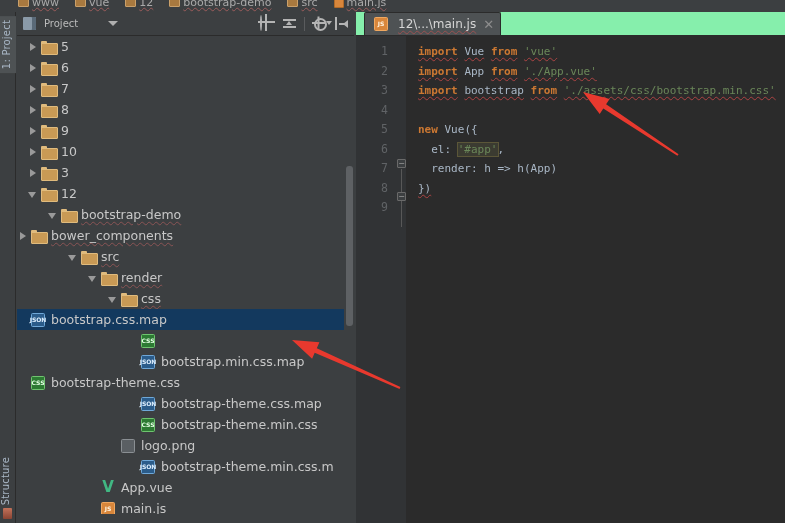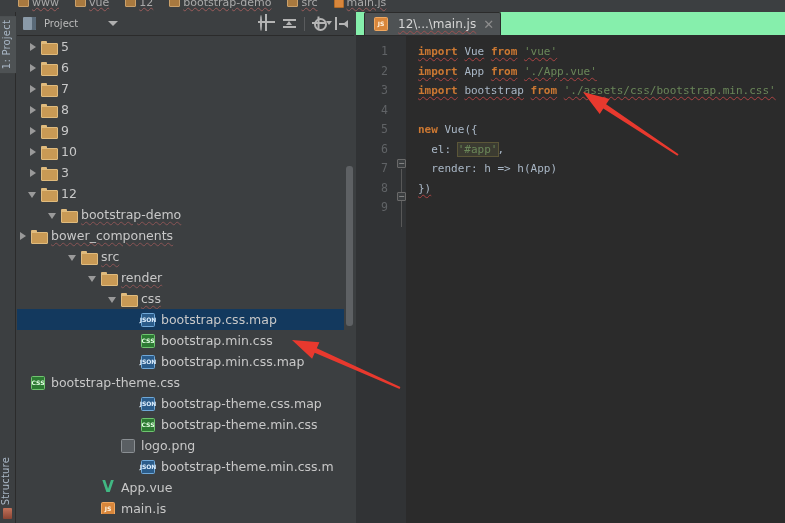--- a/index.html
+++ b/index.html
@@ -389,33 +389,32 @@
         <div class="row" style="padding-left: 70px;">
           <span class="twisty expanded"></span>
           <span class="folder"></span>
           <span class="lbl wavy">render</span>
         </div>
         <div class="row" style="padding-left: 90px;">
           <span class="twisty expanded"></span>
           <span class="folder"></span>
           <span class="lbl wavy">css</span>
         </div>
-        <div class="row selected" style="padding-left: 110px;">
+        <div class="row selected" style="">
           <span class="twisty"></span>
           <span class="fic fic-json">
             <span class="box">JSON</span>
           </span>
           <span class="lbl">bootstrap.css.map</span>
         </div>
         <div class="row" style="padding-left: 110px;">
           <span class="twisty"></span>
           <span class="fic fic-css">
             <span class="box">CSS</span>
           </span>
-          <span class="lbl">bootstrap.min.css</span>
         </div>
         <div class="row" style="padding-left: 110px;">
           <span class="twisty"></span>
           <span class="fic fic-json">
             <span class="box">JSON</span>
           </span>
           <span class="lbl">bootstrap.min.css.map</span>
         </div>
         <div class="row" style="">
           <span class="twisty"></span>

